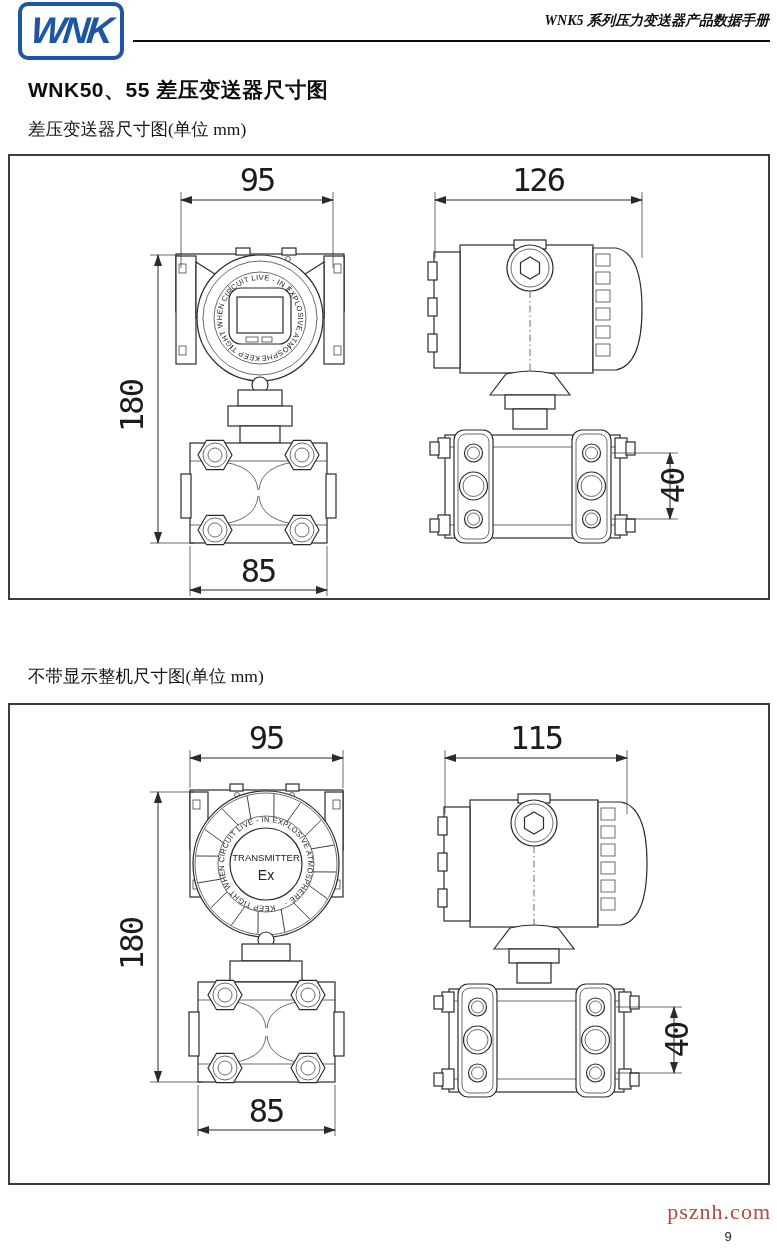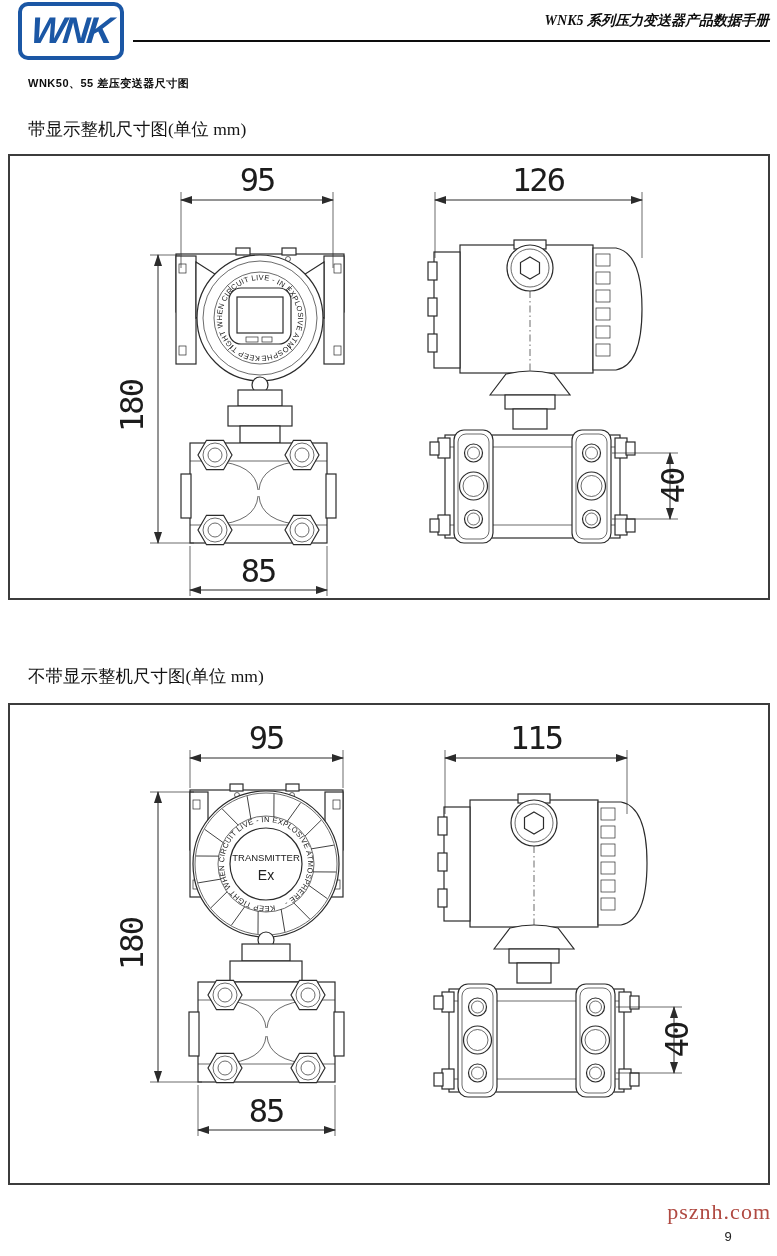--- a/index.html
+++ b/index.html
@@ -20,21 +20,21 @@
   .header-title{
     position:absolute;right:8px;top:12px;width:620px;text-align:right;
     font-size:14px;font-weight:bold;font-style:italic;color:#0d0d0d;
     font-family:"Liberation Serif","DejaVu Serif",serif;
   }
   .header-rule{
     position:absolute;left:133px;right:7px;top:40px;height:0;
     border-top:2.5px solid #0d0d0d;
   }
   .section-title{
-    position:absolute;left:28px;top:76px;font-size:11px;font-weight:bold;
+    position:absolute;left:28px;top:76px;font-size:21px;font-weight:bold;
     color:#0d0d0d;letter-spacing:0.5px;
   }
   .fig-caption{
     position:absolute;left:28px;font-size:17.5px;color:#141414;
     font-family:"Liberation Serif","DejaVu Serif",serif;
   }
   .cap1{top:117px;}
   .cap2{top:664px;text-align:right;}
   .fig-box{
     position:absolute;left:8px;width:758px;border:2px solid #3c3c3c;background:#fff;
@@ -72,21 +72,21 @@
 <body>
 
 <div class="logo">
   <span>WNK</span>
 </div>
 <div class="header-title">WNK5 系列压力变送器产品数据手册</div>
 <div class="header-rule"></div>
 
 <div class="section-title">WNK50、55 差压变送器尺寸图</div>
 
-<div class="fig-caption cap1">带显示整机尺寸图(单位 mm)</div>
+<div class="fig-caption cap1">差压变送器尺寸图(单位 mm)</div>
 <div class="fig-box box1"></div>
 
 <svg class="svg-f1f" width="250" height="440" viewBox="0 0 250 440">
   <defs>
     <marker id="ar1" markerWidth="12" markerHeight="8" refX="11" refY="4" orient="auto-start-reverse" markerUnits="userSpaceOnUse">
       <path d="M0,0 L12,4 L0,8 Z" fill="#2b2b2b"></path>
     </marker>
     <g id="nutA">
       <polygon points="17,0 8.5,14.7 -8.5,14.7 -17,0 -8.5,-14.7 8.5,-14.7" class="draw fw"></polygon>
       <circle r="12" class="thin"></circle>

